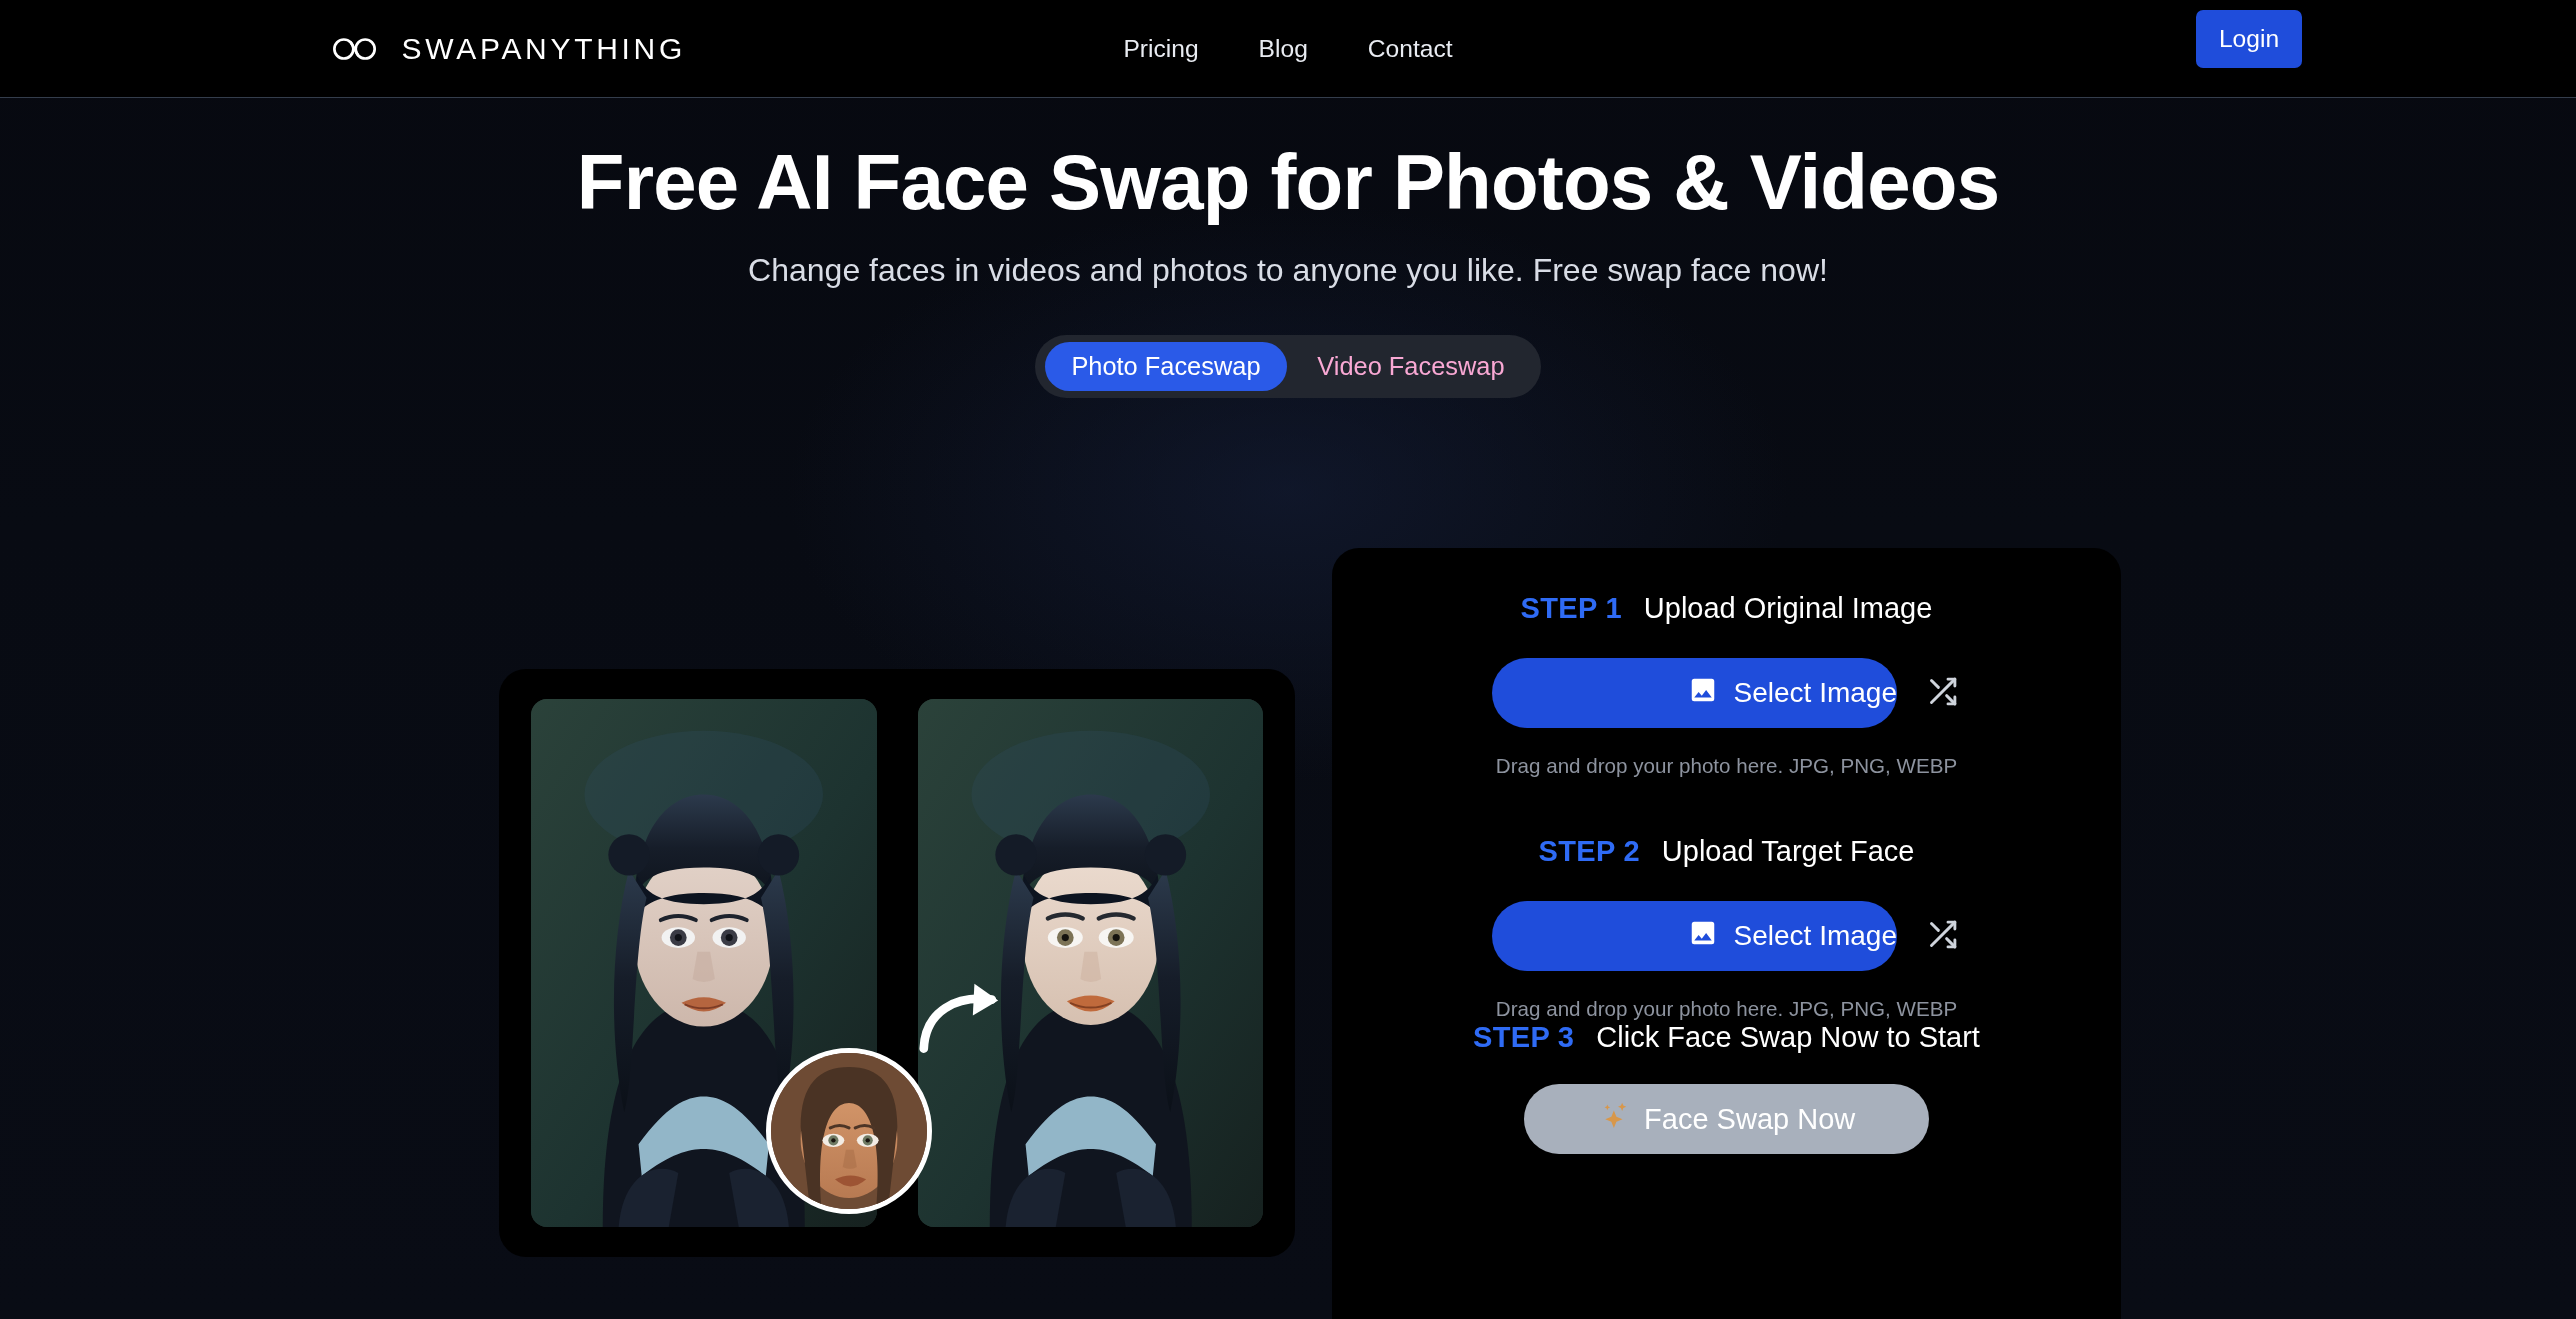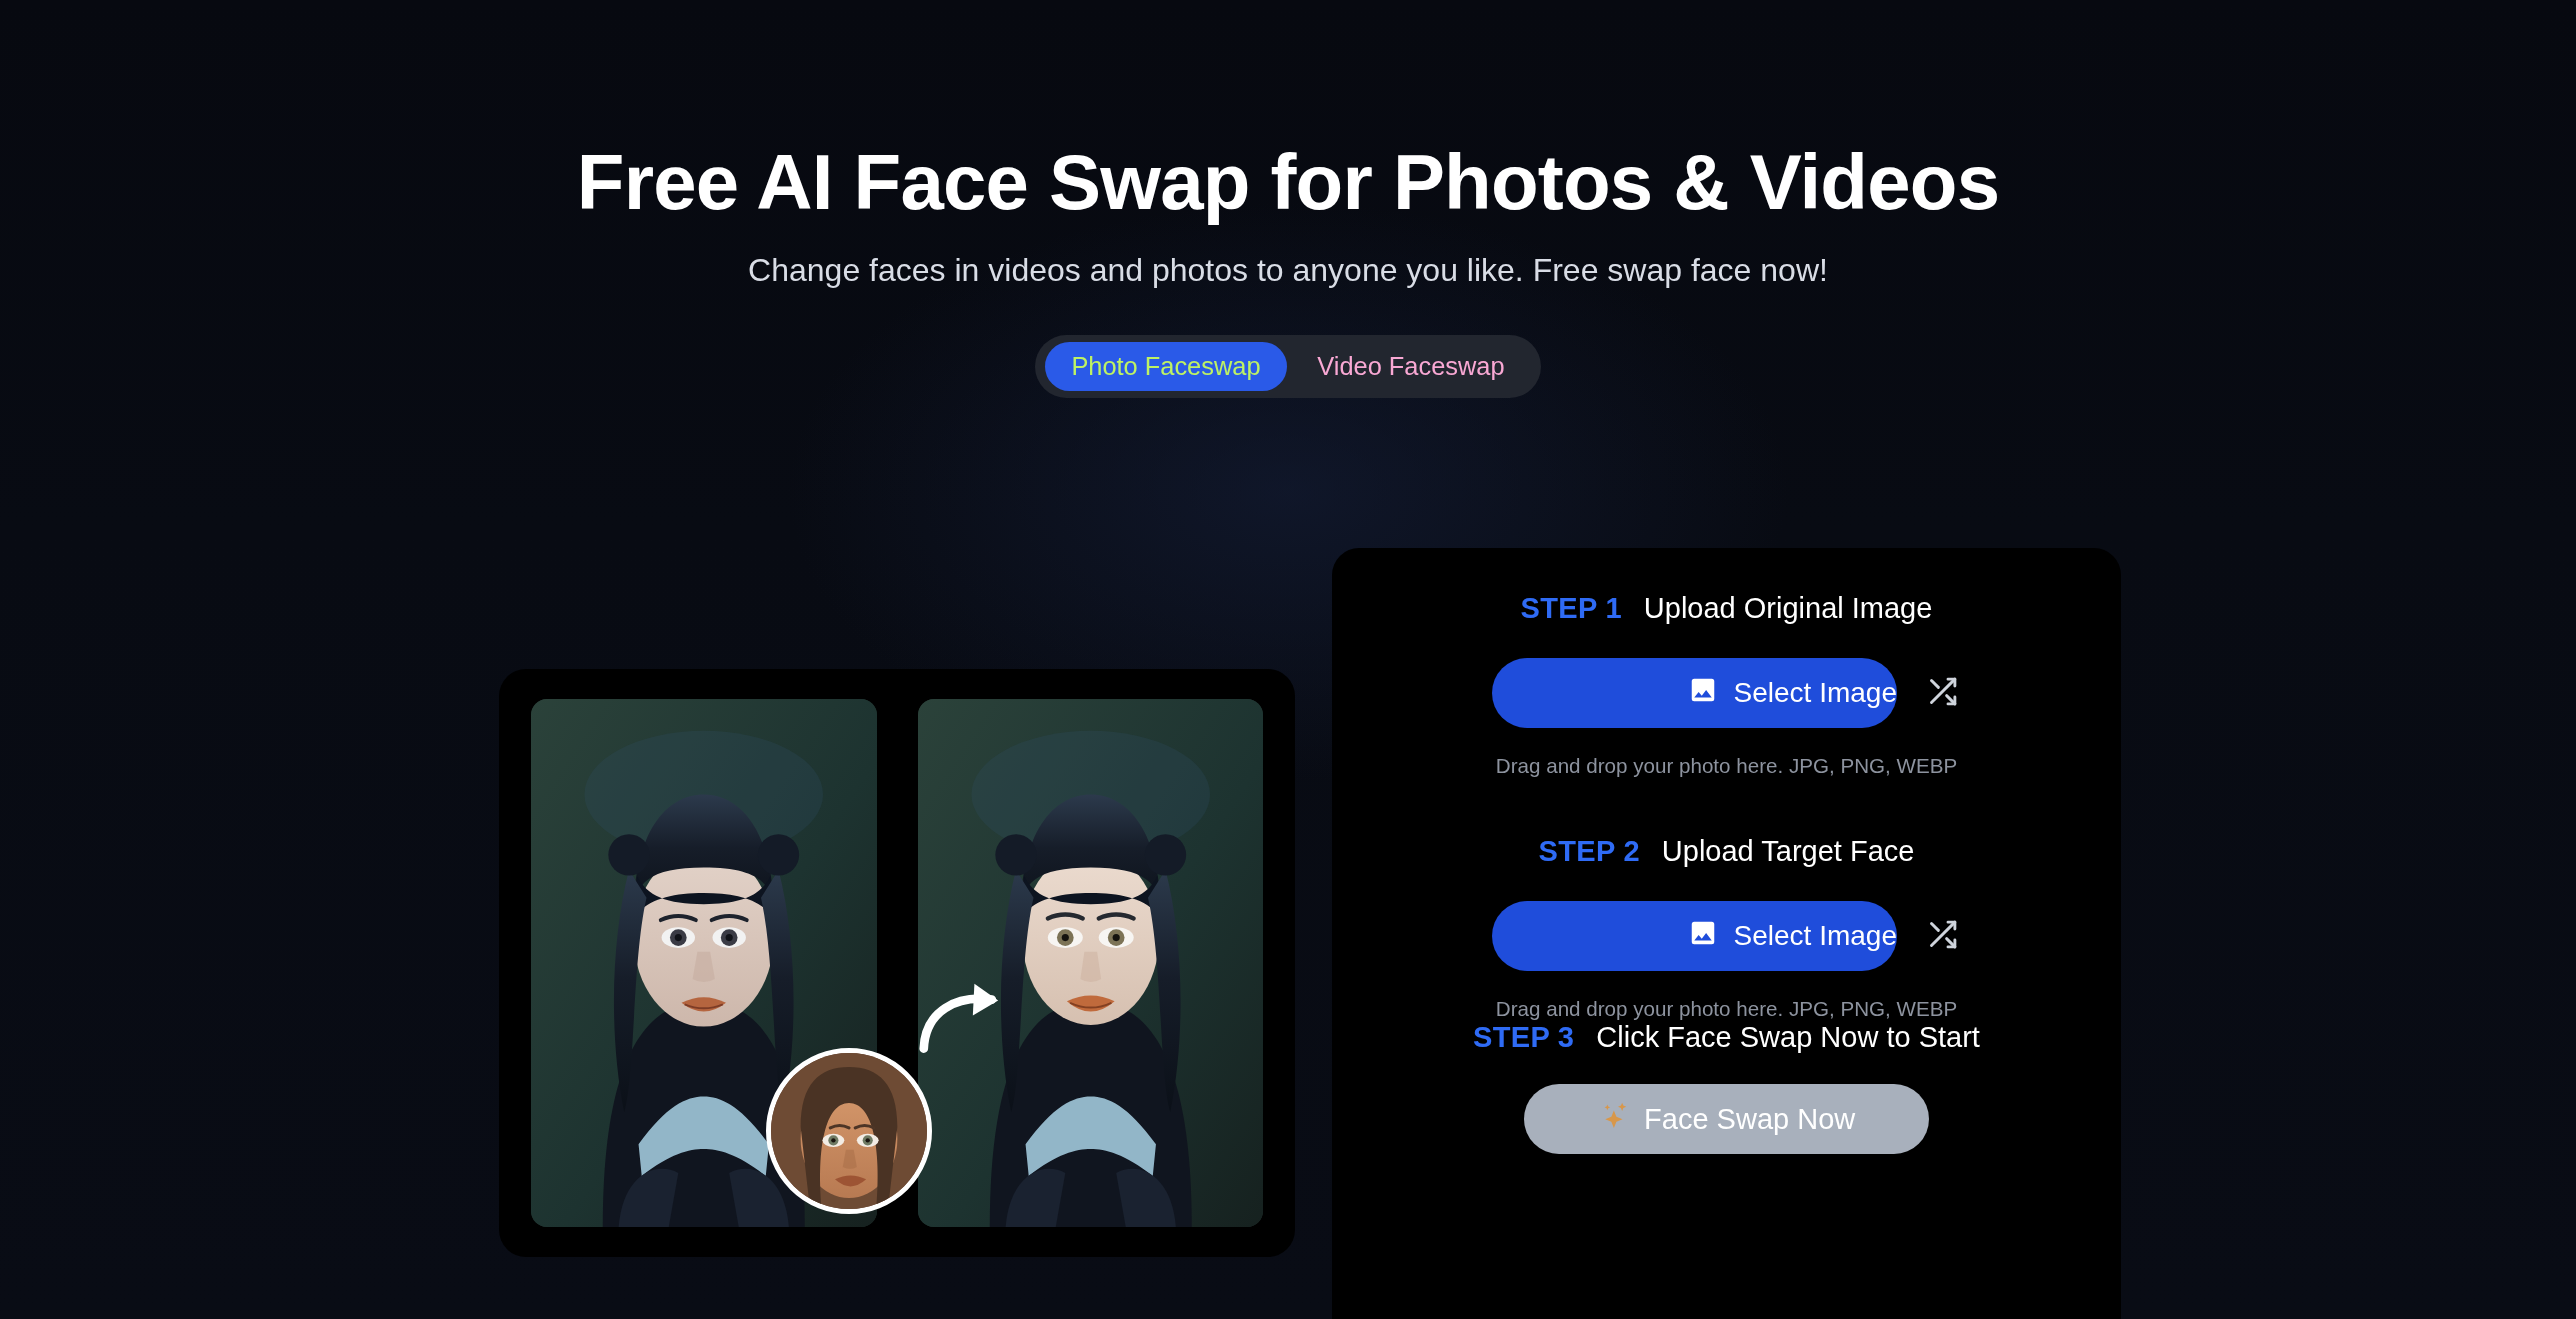--- a/index.html
+++ b/index.html
@@ -90,21 +90,21 @@
   .tab {
     border:none; background:transparent;
     color:#f9a8d4;
     font-family:"Liberation Sans", sans-serif;
     font-size:25.4px;
     padding:10.3px 26px;
     border-radius:30px;
     cursor:pointer;
     white-space:nowrap;
   }
-  .tab.active { background:#2a5ae8; color:#bef264; }
+  .tab.active { background:#2a5ae8; color:#ffffff; }
 
   
   .demo {
     position:absolute;
     left:499px; top:669px;
     width:796px; height:588px;
     background:#000000;
     border-radius:27px;
     padding:30px 32px;
   }
@@ -186,20 +186,41 @@
     font-size:29px; font-weight:500;
     cursor:pointer;
     display:flex; align-items:center; justify-content:center; gap:14.3px;
   }
 </style>
 </head>
 <body>
 
 <div class="page">
 
+  <div class="header">
+
+    <div class="logo">
+      <span>
+        <svg class="logo-mark" viewBox="0 0 62 40" fill="none">
+          <circle cx="15" cy="20" r="12" stroke="#ffffff" stroke-width="3.4"></circle>
+          <circle cx="42" cy="20" r="12" stroke="#ffffff" stroke-width="3.4"></circle>
+          <path d="M24 12 L33 28" stroke="#ffffff" stroke-width="3.4" stroke-linecap="round"></path>
+        </svg>
+      </span>
+      <span class="logo-text">SWAPANYTHING</span>
+    </div>
+
+    <nav class="nav">
+      <a href="#">Pricing</a>
+      <a href="#">Blog</a>
+      <a href="#">Contact</a>
+    </nav>
+
+    <button class="login-btn">Login</button>
+  </div>
 
   <div class="hero">
     <h1 class="hero-title">Free AI Face Swap for Photos &amp; Videos</h1>
     <p class="hero-sub">Change faces in videos and photos to anyone you like. Free swap face now!</p>
 
     <div class="tabs-wrap">
       <div class="tabs">
         <button class="tab active">Photo Faceswap</button>
         <button class="tab">Video Faceswap</button>
       </div>

